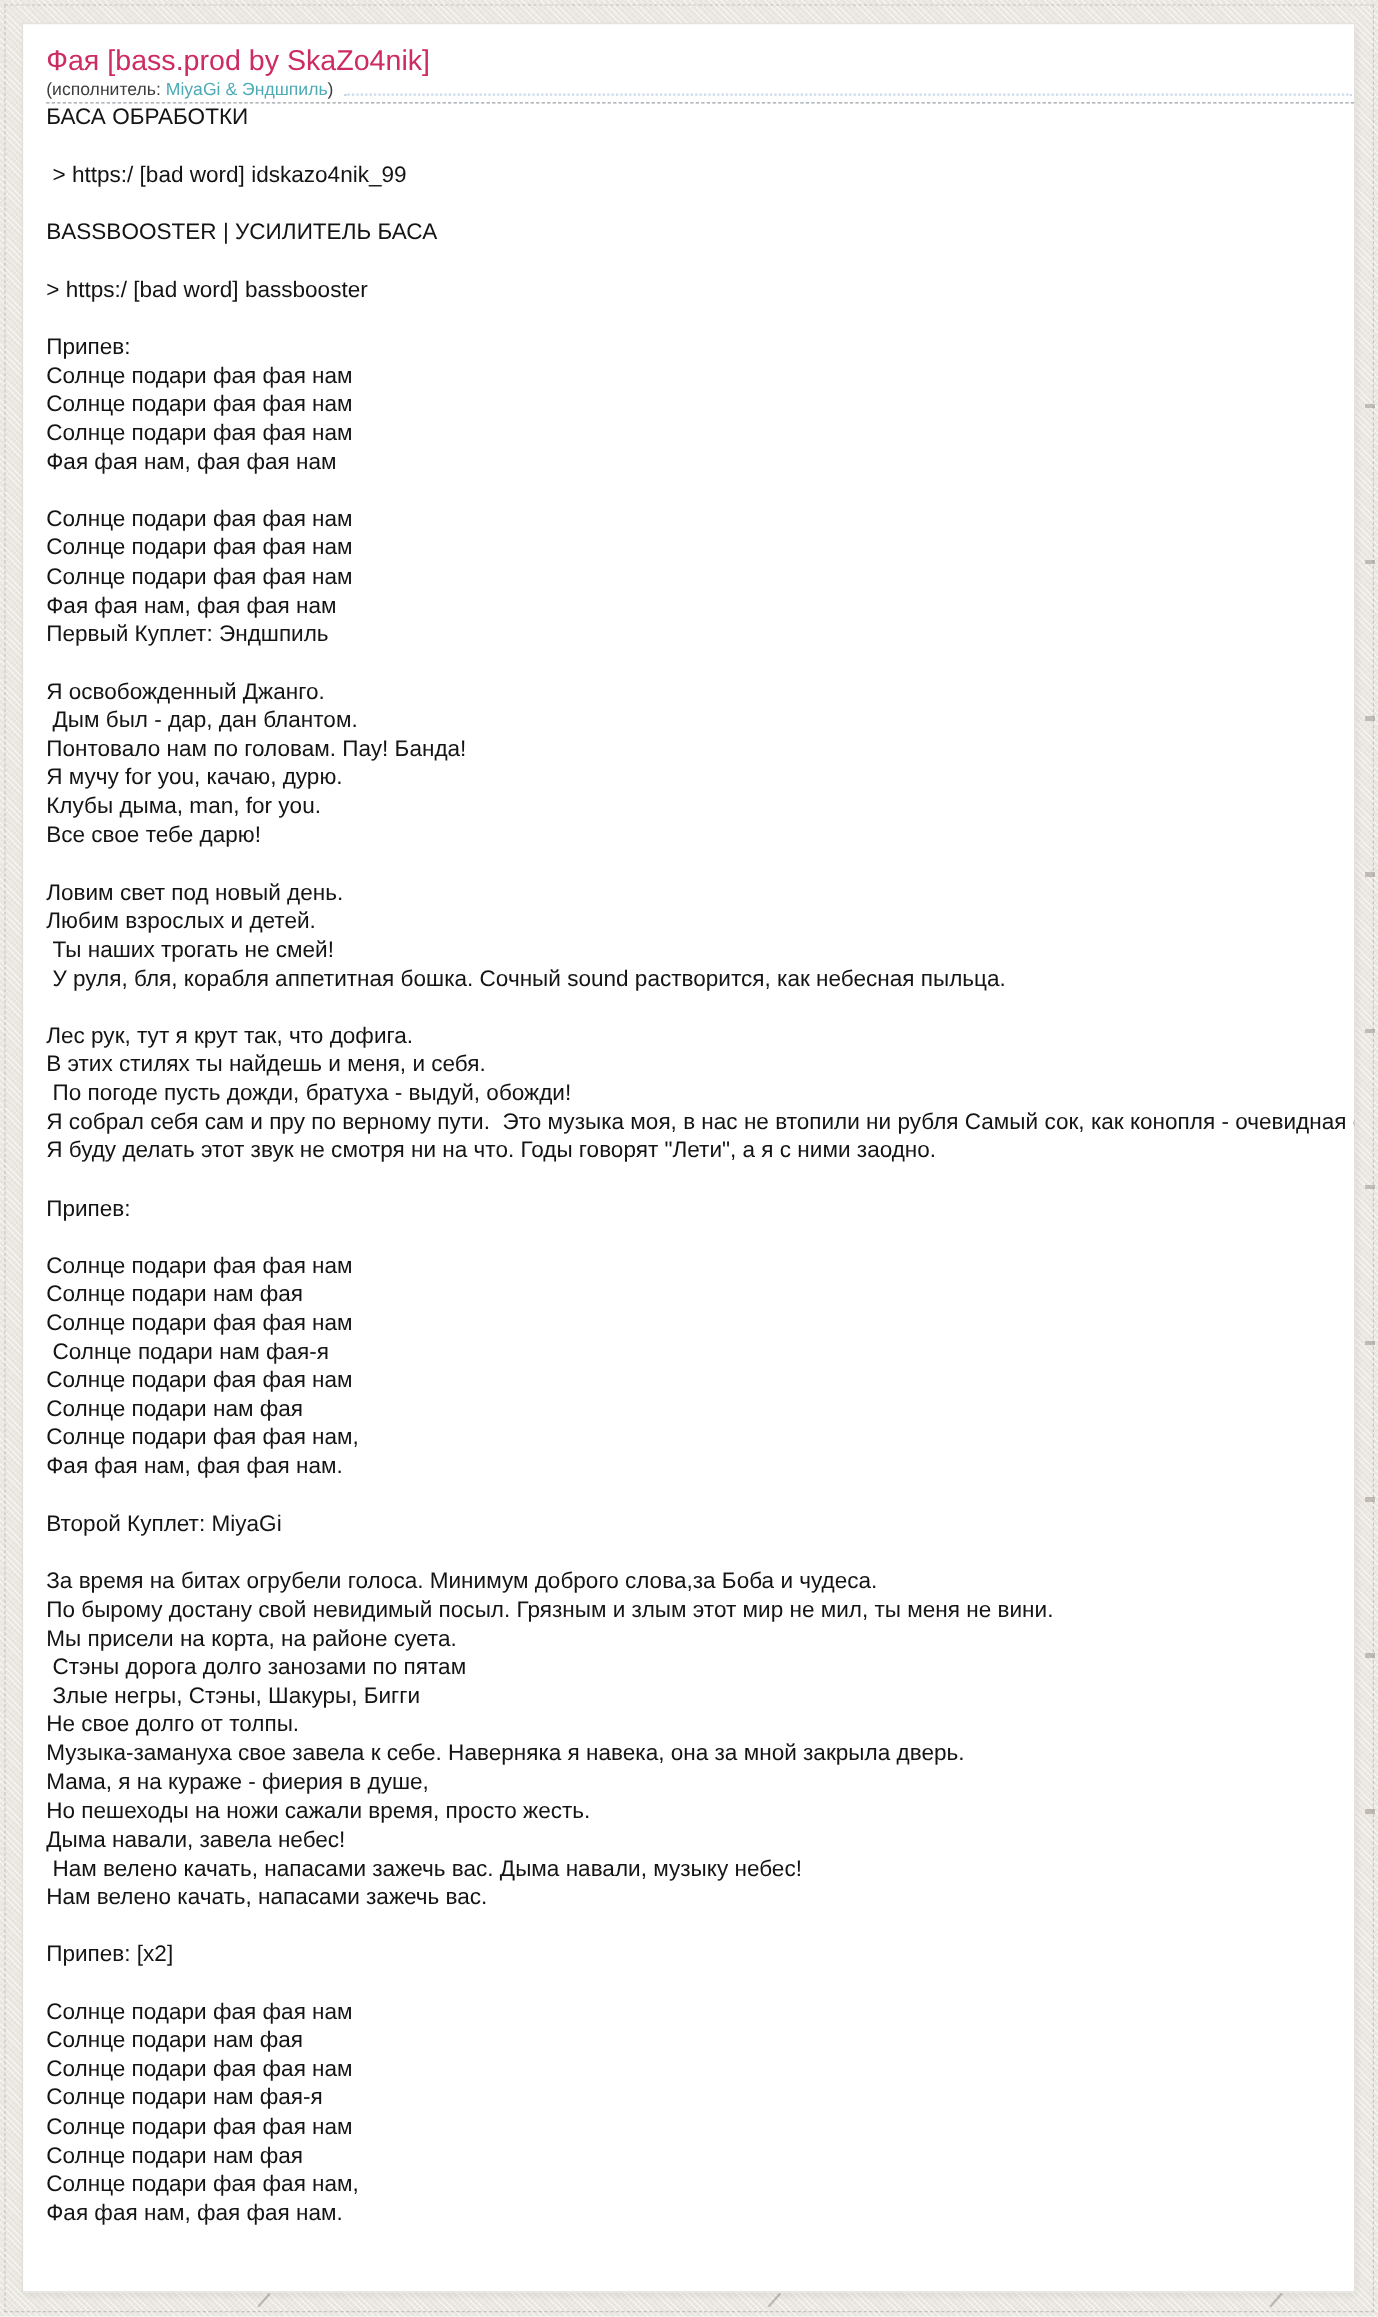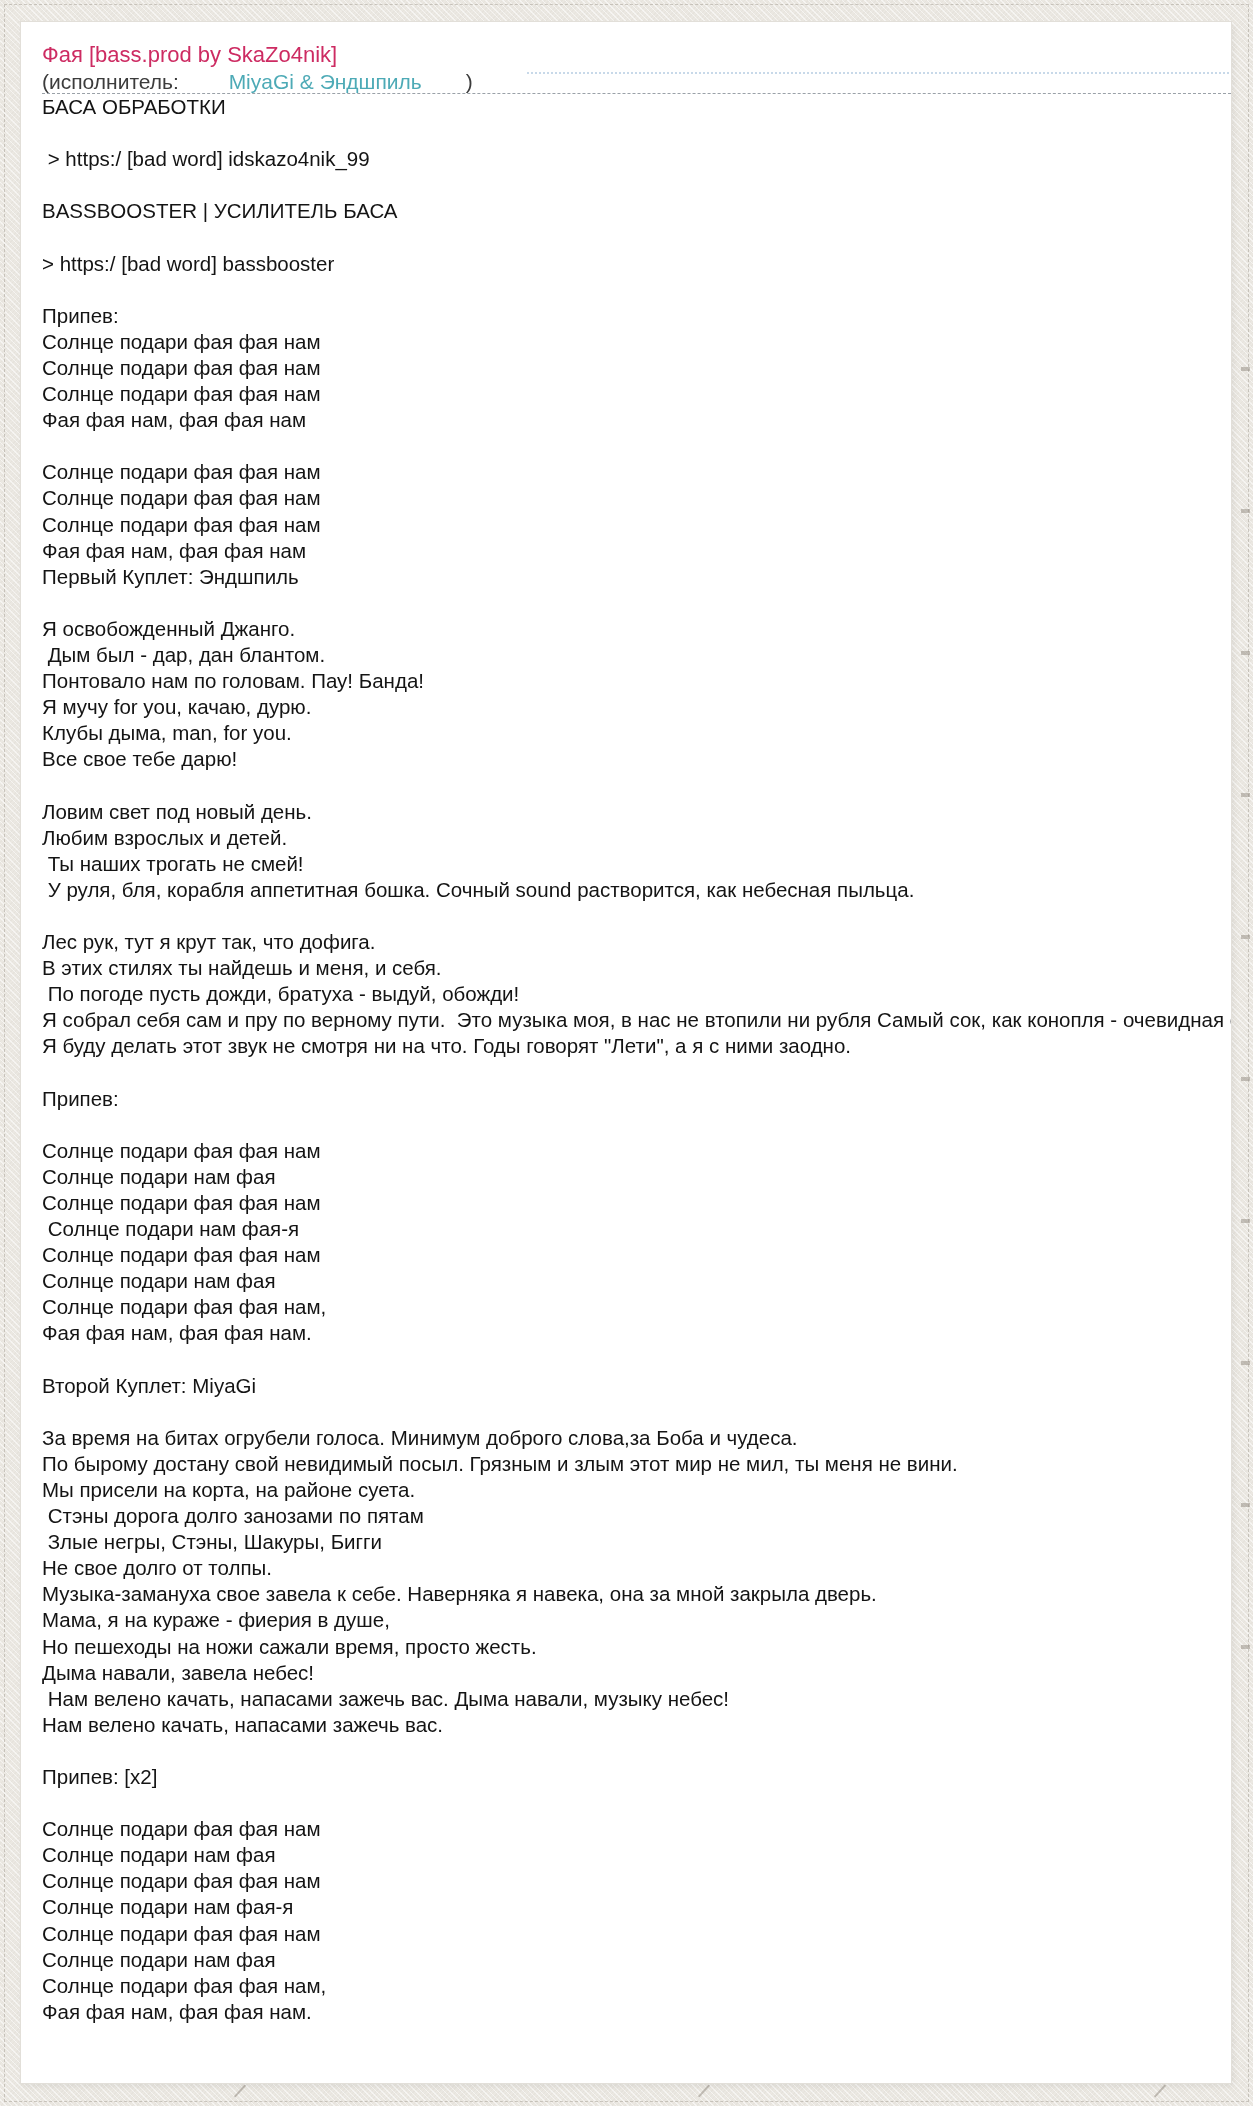--- a/index.html
+++ b/index.html
@@ -32,26 +32,26 @@
     border:1px solid #e2dfd9;
     box-shadow:2px 3px 6px rgba(0,0,0,.06);
     padding:16px 0 0 21px;
     overflow:hidden;
   }
   .header{
     border-bottom:1px dashed var(--separator,#9aa1a8);
     padding-bottom:2px;
   }
   .title{
-    margin:0;font-size:22px;line-height:34px;font-weight:400;
+    margin:0;font-size:26px;line-height:34px;font-weight:400;
     color:var(--title,#cd2b62);white-space:pre;
   }
   .subtitle{
-    display:flex;
-    font-size:21px;line-height:19px;color:#3c3c3c;gap:44px;
+    display:flex;align-items:flex-end;
+    font-size:16px;line-height:19px;color:#3c3c3c;
   }
   .subtitle span, .subtitle a{white-space:pre;}
   .artist-link{
     color:var(--link,#4daab6);text-decoration:none;cursor:pointer;
   }
   .leader{
     flex:1 1 auto;height:0;margin:0 2px 4px 10px;
     border-bottom:2px dotted rgba(186,208,228,.8);
   }
   .lyrics{

